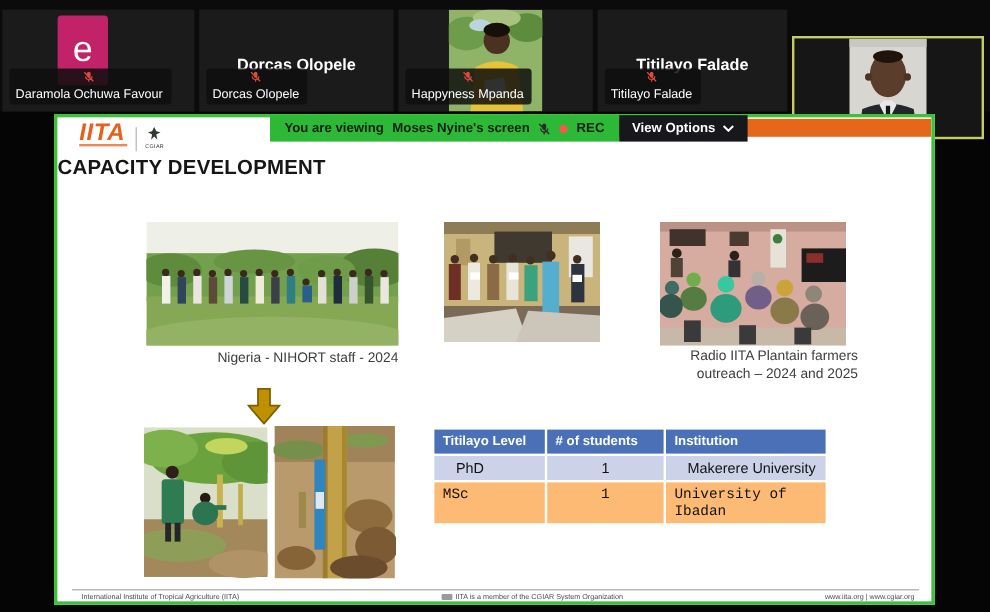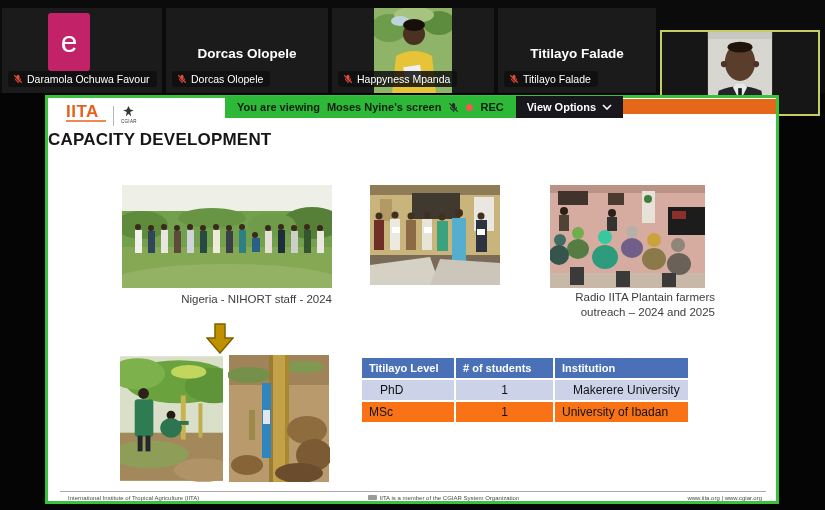--- a/index.html
+++ b/index.html
@@ -8,21 +8,21 @@
   #canvas { position:relative; width:825px; height:510px; background:#050505; overflow:hidden; }
 
   
   .strip { position:absolute; left:0; top:0; width:825px; height:93px; background:#0b0b0b; }
   .tile { position:absolute; top:8px; height:85px; background:#1b1b1b; overflow:hidden; }
   .tile.active { top:4px; height:86px; border:2px solid #c4ce62; background:#161616;margin-top:26px; }
   .center-name { position:absolute; left:0; right:0; top:38px; text-align:center;
                  color:#fff; font-size:13.5px; font-weight:bold; }
   .pill { position:absolute; left:6px; bottom:6px; display:flex; align-items:center; gap:4px;
           background:rgba(14,14,14,.85); border-radius:3px; padding:2px 7px 2px 5px;
-          color:#fff; font-size:10.5px; white-space:nowrap; }
+          color:#fff; font-size:10.5px; white-space:nowrap;flex-direction:column; }
   .tile.active .pill { left:3px; bottom:3px; }
   .avatar { position:absolute; left:46px; top:5px; width:42px; height:58px; background:#c22368;
             border-radius:3px; color:#fff; font-size:30px; display:flex; align-items:center;
             justify-content:center; }
   .vid { position:absolute; top:0; }
 
   
   .banner { position:absolute; left:225px; top:96px; height:22px; display:flex; z-index:9; }
   .banner-green { display:flex; align-items:center; gap:7px; background:#2eb838;
                   padding:0 12px; color:#0d1f0d; font-size:11px; font-weight:bold; white-space:nowrap; }
@@ -30,21 +30,21 @@
   .view-options { display:flex; align-items:center; gap:6px; background:#18181c; color:#fff;
                   padding:0 11px; font-size:11px; font-weight:bold; cursor:pointer; white-space:nowrap; }
 
   
   .share { position:absolute; left:45px; top:95px; width:734px; height:409px;
            border:3px solid #3cc13c; background:#fff; }
   .slide { position:relative; width:728px; height:403px; background:#fff; overflow:hidden; }
   .orange-bar { position:absolute; left:182px; top:1px; width:546px; height:15px; background:#e5681a; }
 
   .logo-row { position:absolute; left:18px; top:7px; display:flex; align-items:flex-start; gap:7px; }
-  .iita-word { color:#e8611c; font-size:17px; font-weight:bold; letter-spacing:.5px; line-height:13px; }
+  .iita-word { color:#e8611c; font-size:20px; font-weight:bold; font-style:italic; letter-spacing:.5px; line-height:13px; }
   .iita-sub { width:40px; height:2px; background:#e8611c; opacity:.75; margin-top:2px; }
   .logo-div { width:1px; height:20px; background:#b5b5b5; margin-top:1px; }
   .cgiar-box { display:flex; flex-direction:column; align-items:center; }
   .cgiar-text { font-size:4.5px; color:#333; letter-spacing:.3px; }
 
   .slide-title { position:absolute; left:0; right:0; top:32px; 
                  font-size:17px; font-weight:bold; color:#161616; letter-spacing:.2px; }
 
   .photo { position:absolute; overflow:hidden; }
   .caption { position:absolute; text-align:right; font-size:11.5px; color:#3d3d3d; line-height:15px; }
@@ -54,21 +54,21 @@
   .pair { position:absolute; left:72px; top:257px; width:210px; height:127px; background:#fff;
           display:flex; gap:5px; }
 
   
   .tbl { position:absolute; left:314px; top:260px; display:grid;
          grid-template-columns:92px 97px 133px; grid-auto-rows:auto; gap:2px; background:#fff; }
   .tbl .th { background:#4a71b7; color:#fff; font-size:11px; font-weight:bold;
              padding:4px 0 4px 7px; }
   .tbl .td { font-size:12px; color:#111; padding:3px 0 3px 7px; }
   .tbl .r1 { background:#ccd3e9;padding-left:18px; }
-  .tbl .r2 { background:#f97316; }
+  .tbl .r2 { background:#fdba74;font-family:Liberation Mono, monospace; }
   .tbl .num { text-align:center; padding-left:0; }
 
   
   .foot-line { position:absolute; left:12px; right:10px; top:393px; height:1px; background:#aaa; }
   .foot { position:absolute; left:12px; right:10px; top:395px; height:9px; display:flex;
           align-items:center; font-size:6px; color:#4a4a4a; }
   .foot-left { margin-left:8px; }
   .foot-center { flex:1; display:flex; align-items:center; justify-content:center; gap:3px; }
   .foot-icon { width:9px; height:5px; background:#9a9a9a; border-radius:1px; }
   .foot-right { margin-right:4px; }

